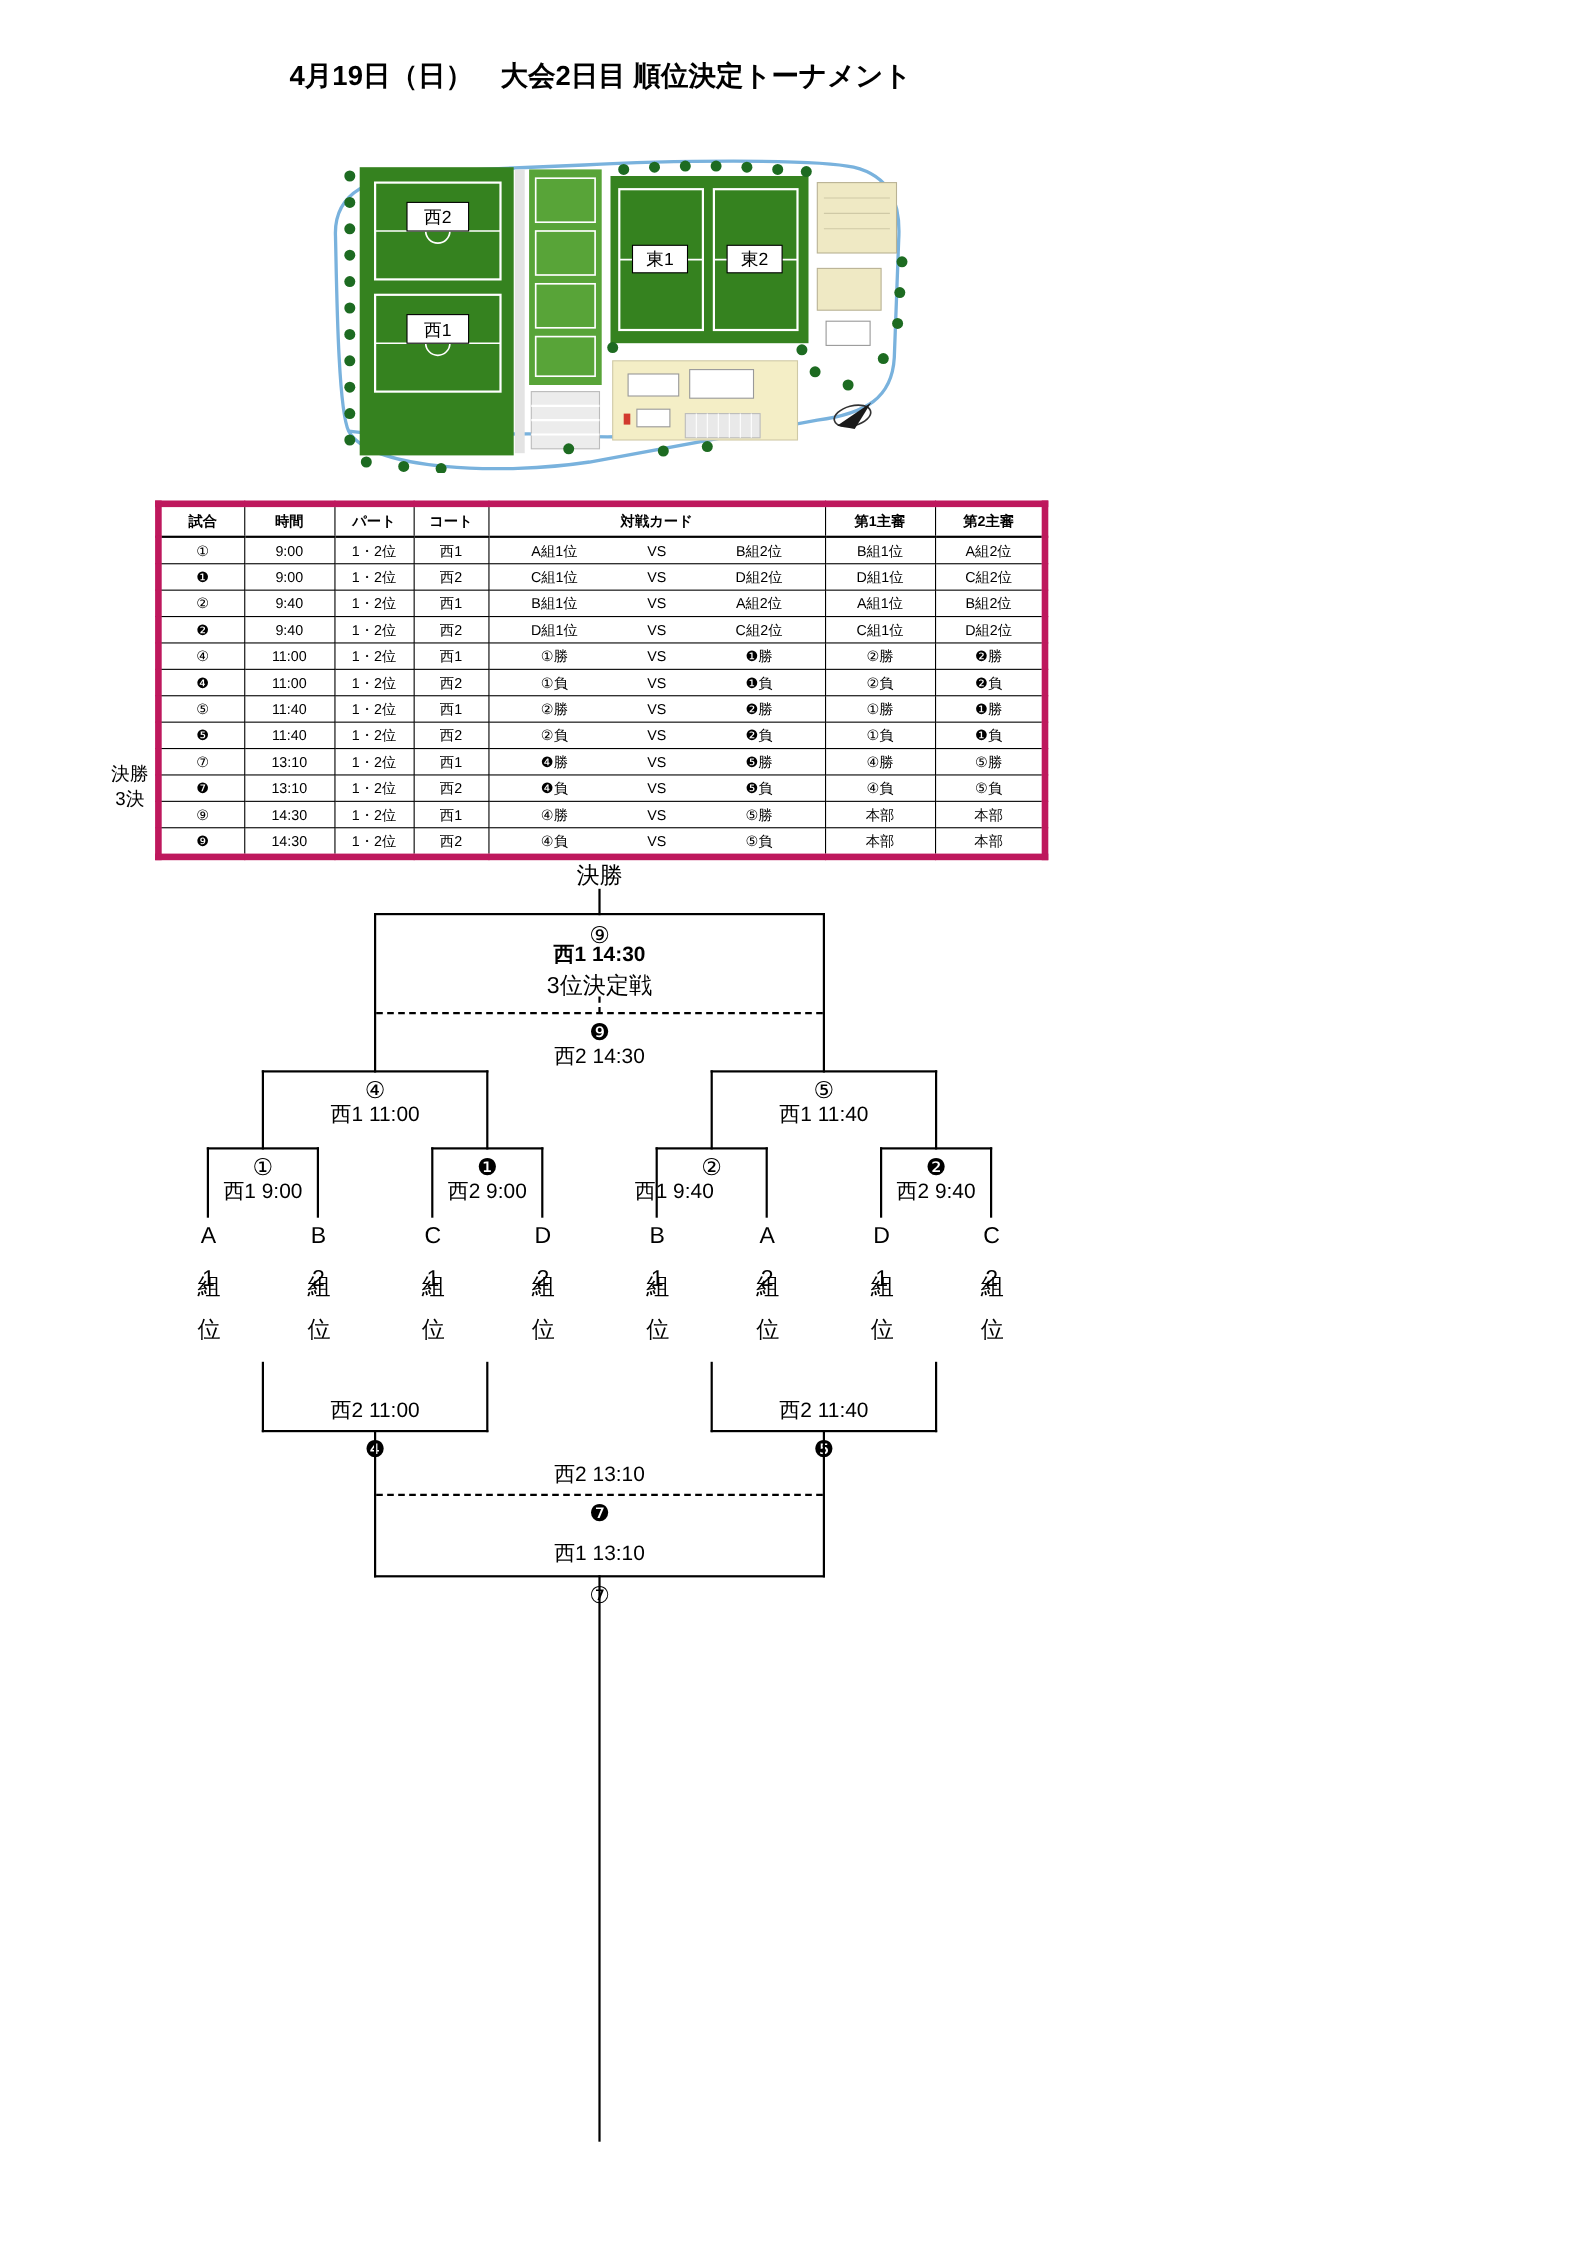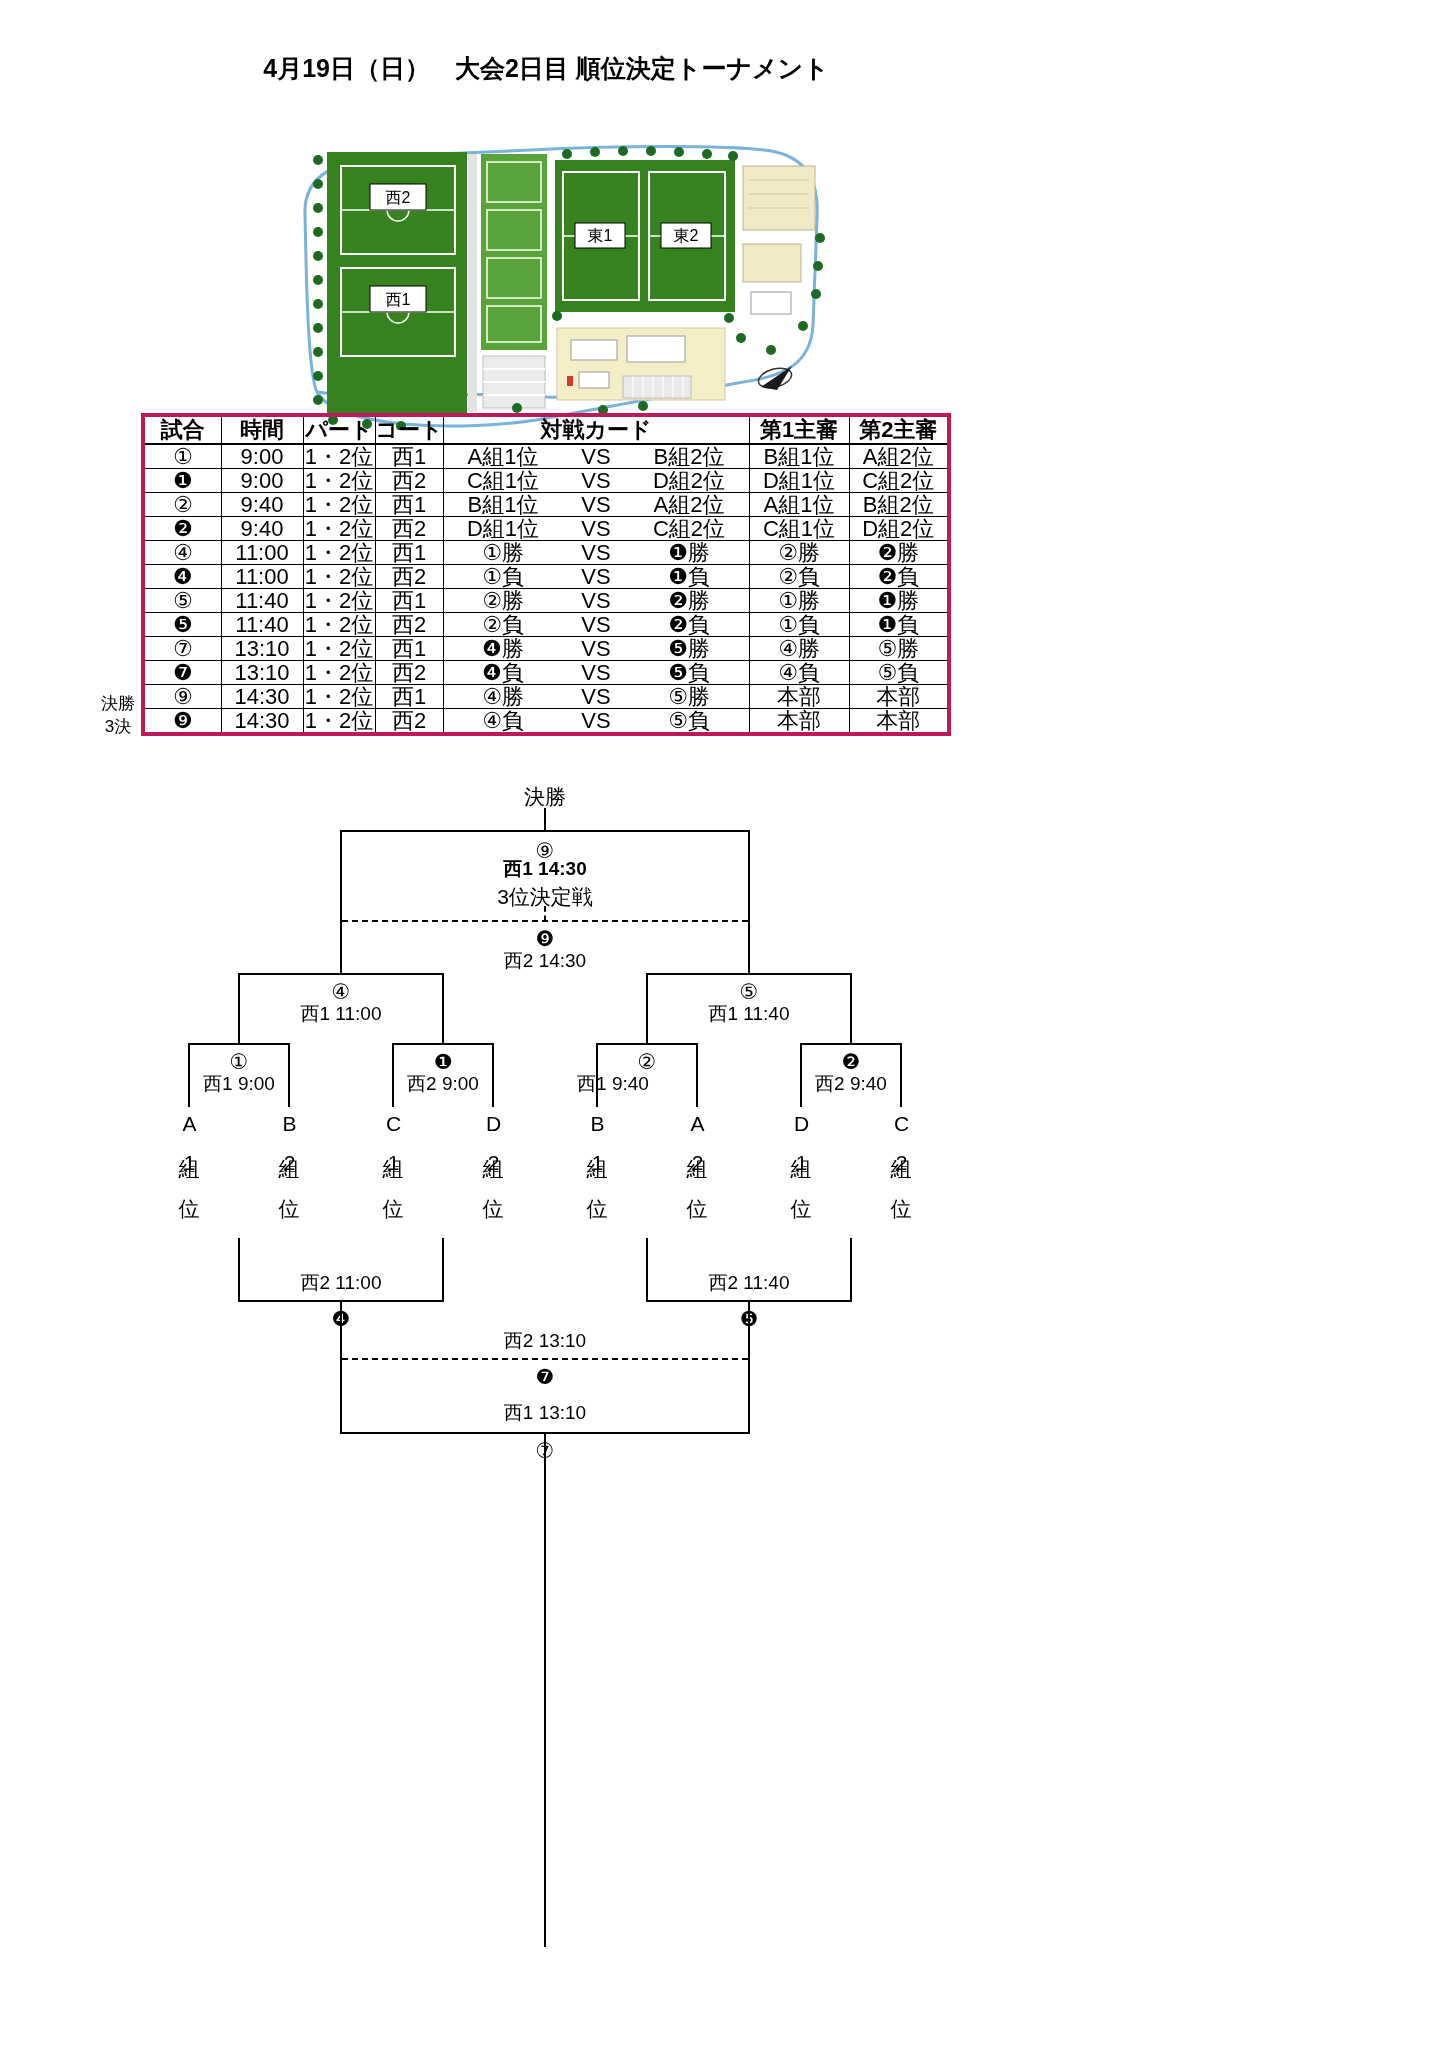--- a/index.html
+++ b/index.html
@@ -6,21 +6,21 @@
   html,body { background:#fff; }
   body { font-family:"Liberation Sans","DejaVu Sans",sans-serif; color:#000; }
   .page { position:relative; width:1448px; height:2048px; background:#fff; overflow:hidden;margin-left:41px; }
 
   .title { position:absolute; left:0; width:1010px; text-align:center; font-weight:bold; white-space:nowrap; }
   .t1 { top:52px; font-size:25px; }
   .t2 { top:92px; font-size:26px; }
 
   .map { position:absolute; left:230px; top:140px; width:560px; height:290px; }
 
-  table.sched { position:absolute; left:100px; top:413px; width:806px; border-collapse:collapse; table-layout:fixed; font-size:22px; border:4px solid #be185d; }
+  table.sched { position:absolute; left:100px; top:455px; width:806px; border-collapse:collapse; table-layout:fixed; font-size:13px; border:6px solid #be185d; }
   .sched th, .sched td { border:1px solid #000; text-align:center; padding:0; height:23px; line-height:23px; overflow:hidden; white-space:nowrap; font-weight:normal; }
   .sched thead th { height:26px; line-height:26px; font-weight:bold; border-bottom:2px solid #000; }
   .sched .card span { display:inline-block; vertical-align:top; }
   .sched .home { width:112px; }
   .sched .vs { width:74px; }
   .sched .away { width:112px; }
 
   .rowlabel { position:absolute; width:42px; text-align:center; font-size:17px; line-height:23px; }
   .note { position:absolute; left:113px; top:744px; font-size:17px; white-space:nowrap; }
 

